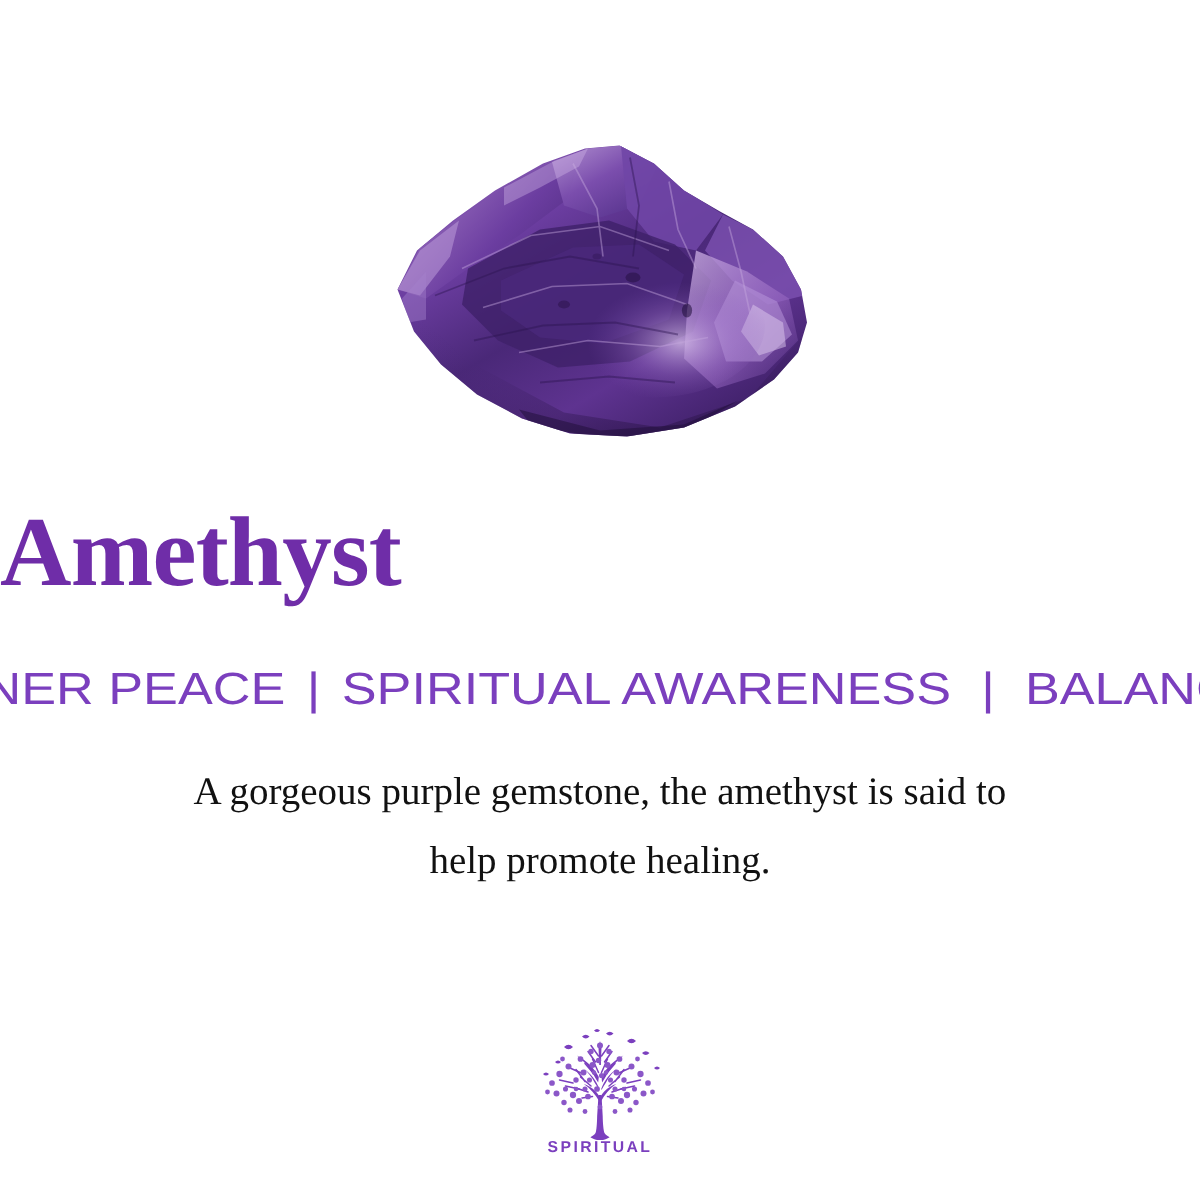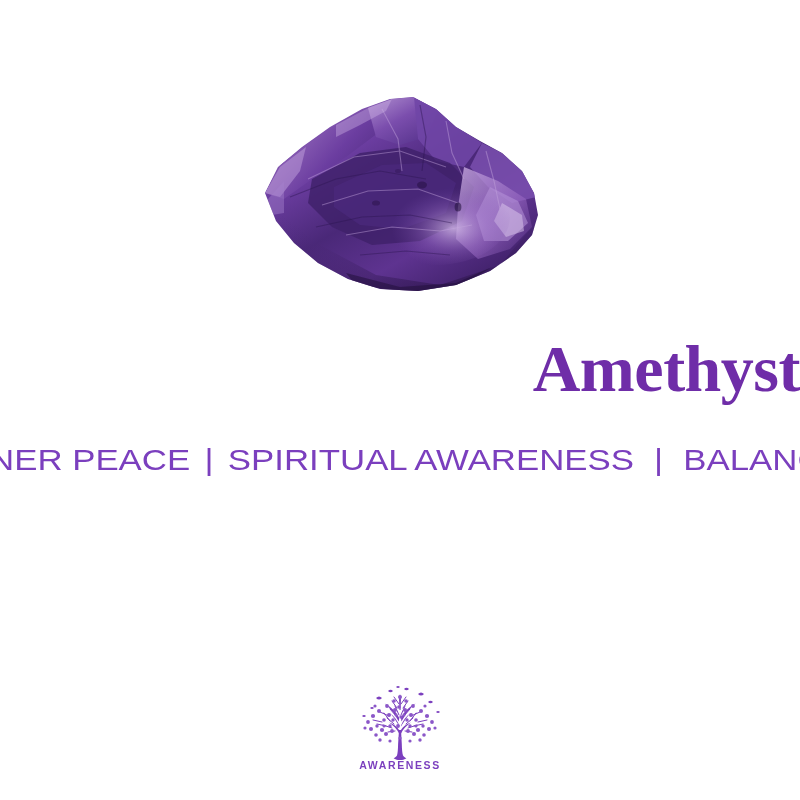--- a/index.html
+++ b/index.html
@@ -26,21 +26,21 @@
     height: 225px;
   }
   .gem-svg { display: block; width: 300px; height: 225px; }
 
   
   .title {
     position: absolute;
     left: 0;
     top: 336px;
     width: 800px;
-    text-align: right;
+    text-align: left;
     font-family: "Liberation Serif", "DejaVu Serif", serif;
     font-weight: 700;
     font-size: 66px;
     line-height: 66px;
     letter-spacing: -0.5px;
     color: #6f2da8;
     white-space: nowrap;
   }
 
   
@@ -213,20 +213,22 @@
 
   <div class="subtitle">
     <span class="kw">INNER PEACE</span>
     <span class="sep">|</span>
     <span class="kw">SPIRITUAL AWARENESS</span>
     <span class="sep sep-wide">|</span>
     <span class="kw">BALANCE</span>
   </div>
 
   <div class="body-copy">
+    <span class="ln">A gorgeous purple gemstone, the amethyst is said to</span>
+    <span class="ln">help promote healing.</span>
   </div>
 
   <div class="logo">
     <svg class="logo-mark" viewBox="0 0 136 80" xmlns="http://www.w3.org/2000/svg">
       <g fill="#7b3fbe">
 
         <path d="M66.0,78.0 C64.2,77.6 62.6,77.0 61.6,76.2 C63.0,75.4 64.4,74.6 65.0,73.4
                  C65.7,71.6 66.0,67.0 66.1,62.0 L67.0,48.0 L69.0,48.0 L69.8,62.0
                  C69.9,67.0 70.3,71.6 71.0,73.4 C71.6,74.6 73.0,75.4 74.4,76.2
                  C73.4,77.0 71.8,77.6 70.0,78.0 Z"></path>
@@ -311,16 +313,16 @@
         <path d="M56,9 q2.5,-2.5 5,0 q-2.5,2.5 -5,0 Z"></path>
         <path d="M72,7 q2.5,-2.5 5,0 q-2.5,2.5 -5,0 Z"></path>
         <path d="M86,12 q3,-3 6,0 q-3,3 -6,0 Z"></path>
         <path d="M96,20 q2.5,-2.5 5,0 q-2.5,2.5 -5,0 Z"></path>
         <path d="M38,26 q2,-2 4,0 q-2,2 -4,0 Z"></path>
         <path d="M64,5 q2,-2 4,0 q-2,2 -4,0 Z"></path>
         <path d="M104,30 q2,-2 4,0 q-2,2 -4,0 Z"></path>
         <path d="M30,34 q2,-2 4,0 q-2,2 -4,0 Z"></path>
       </g>
     </svg>
-    <span class="logo-word">AWARENESS</span>
+    <span class="logo-word">SPIRITUAL</span>
   </div>
 
 </div>
 
 </body></html>

